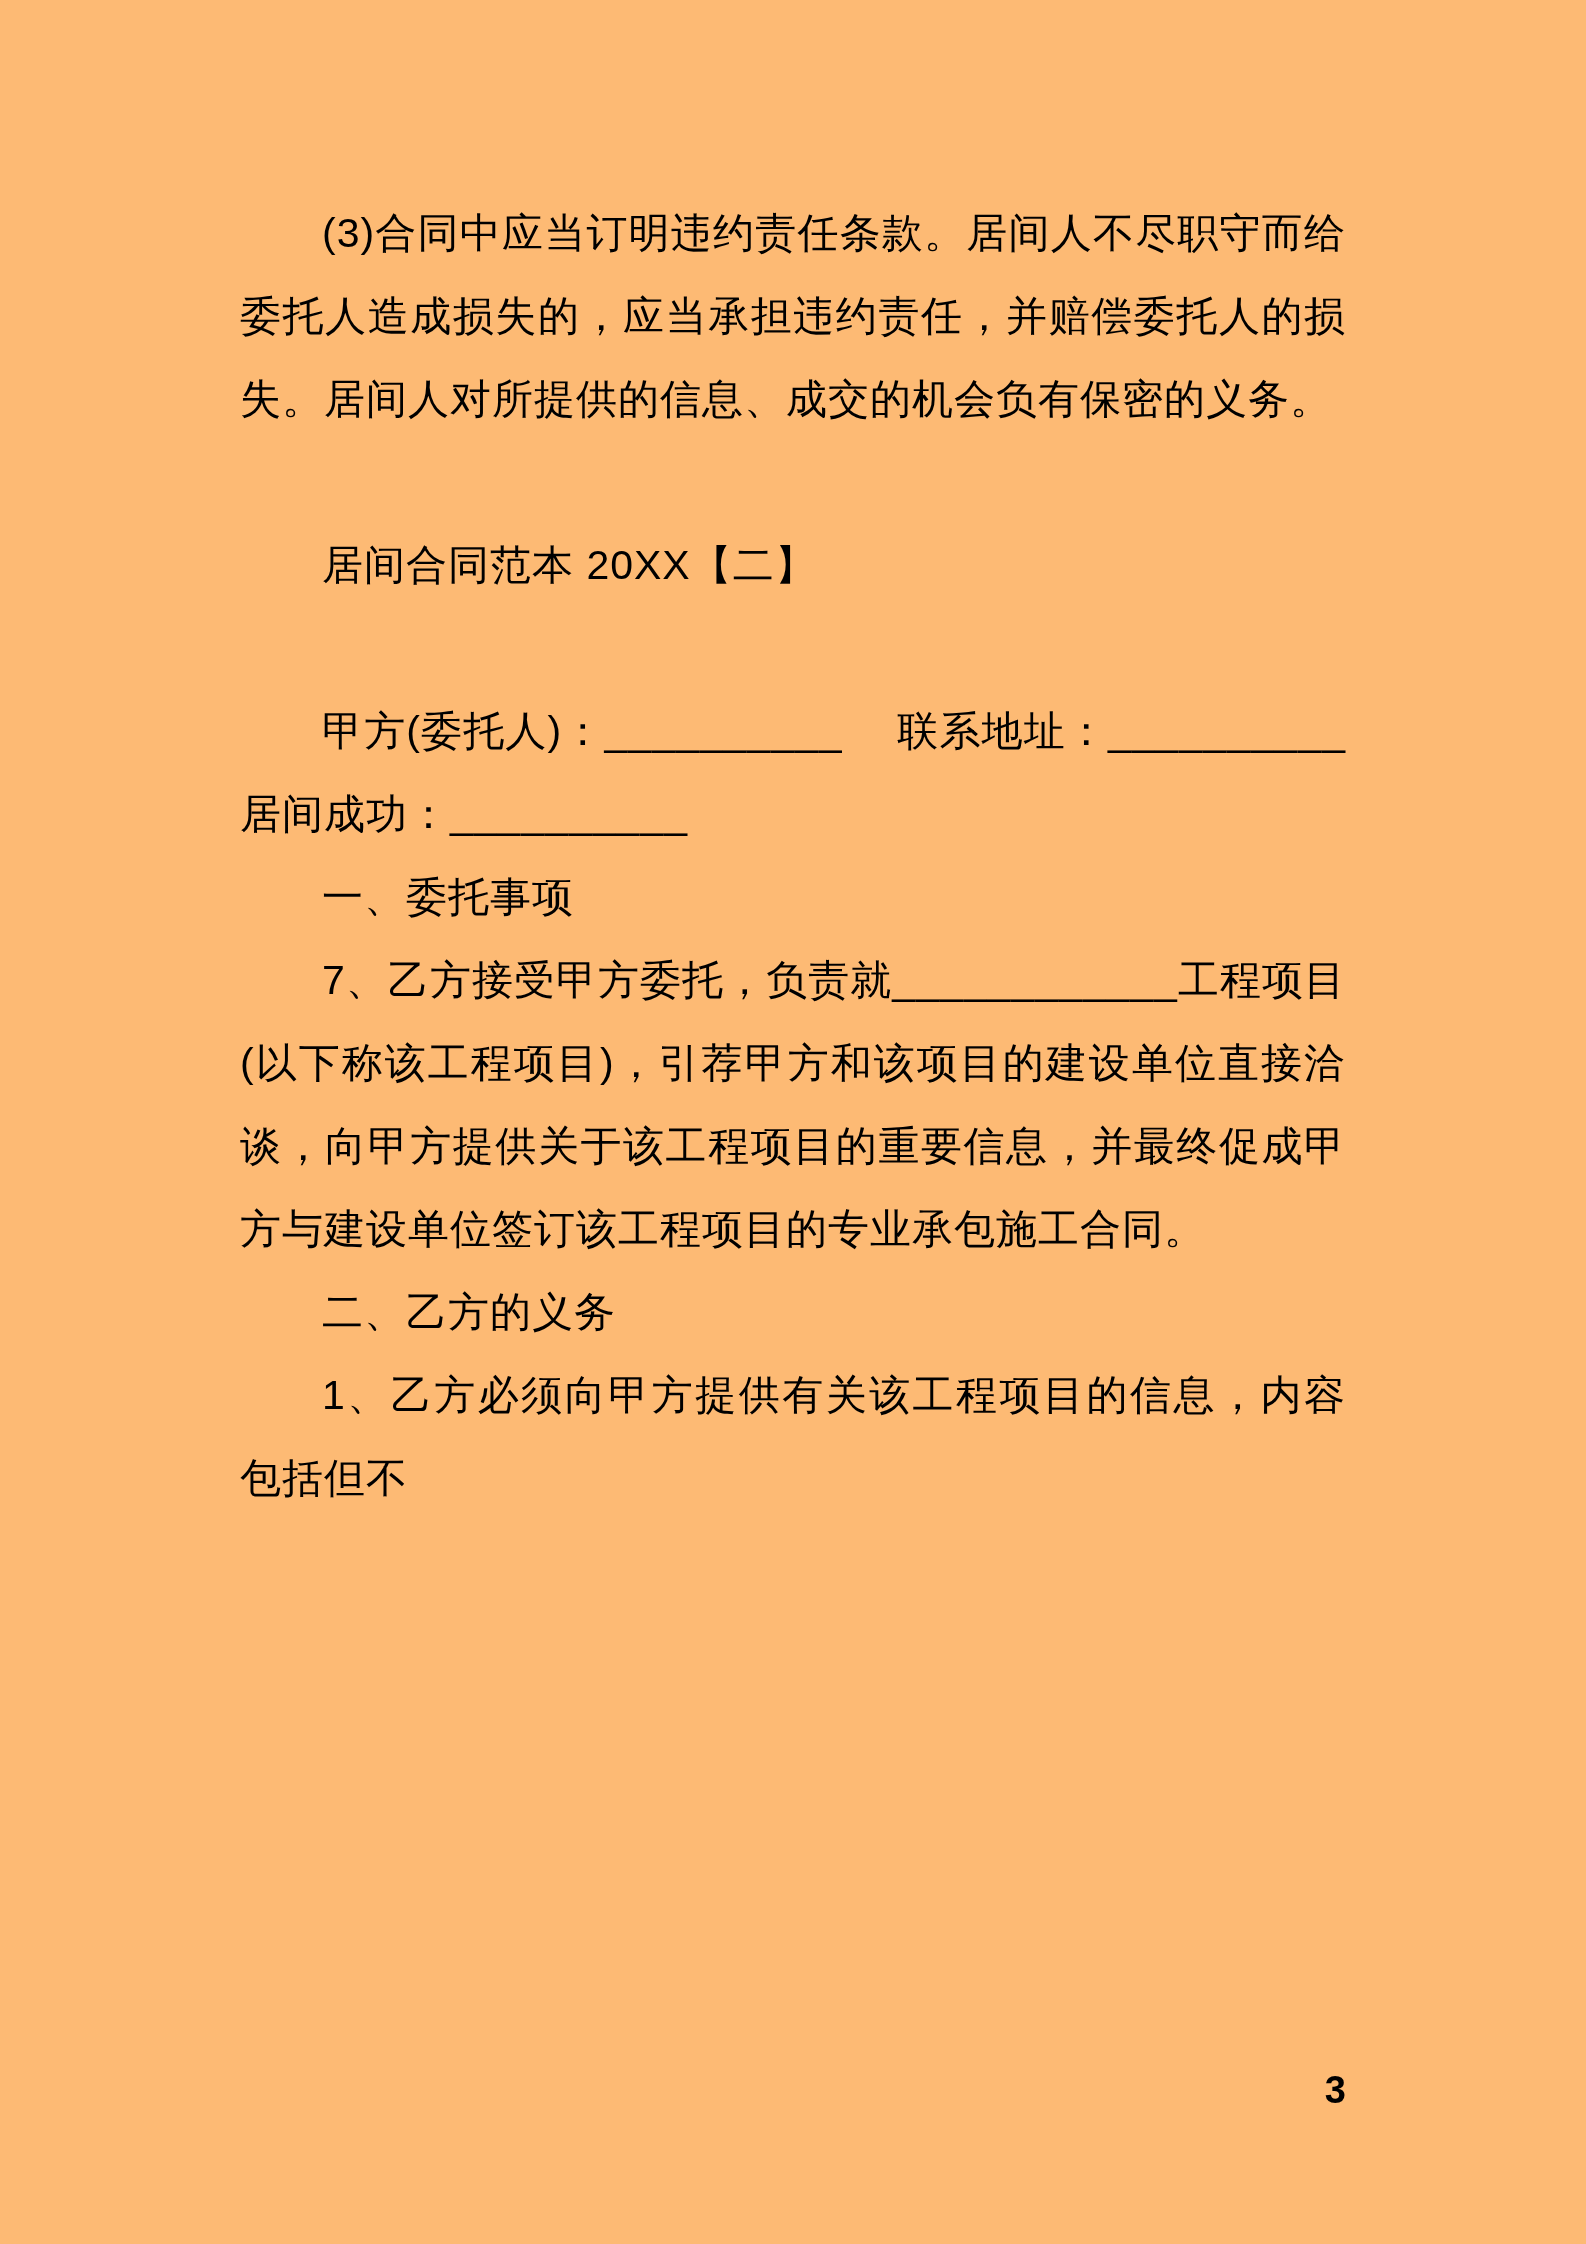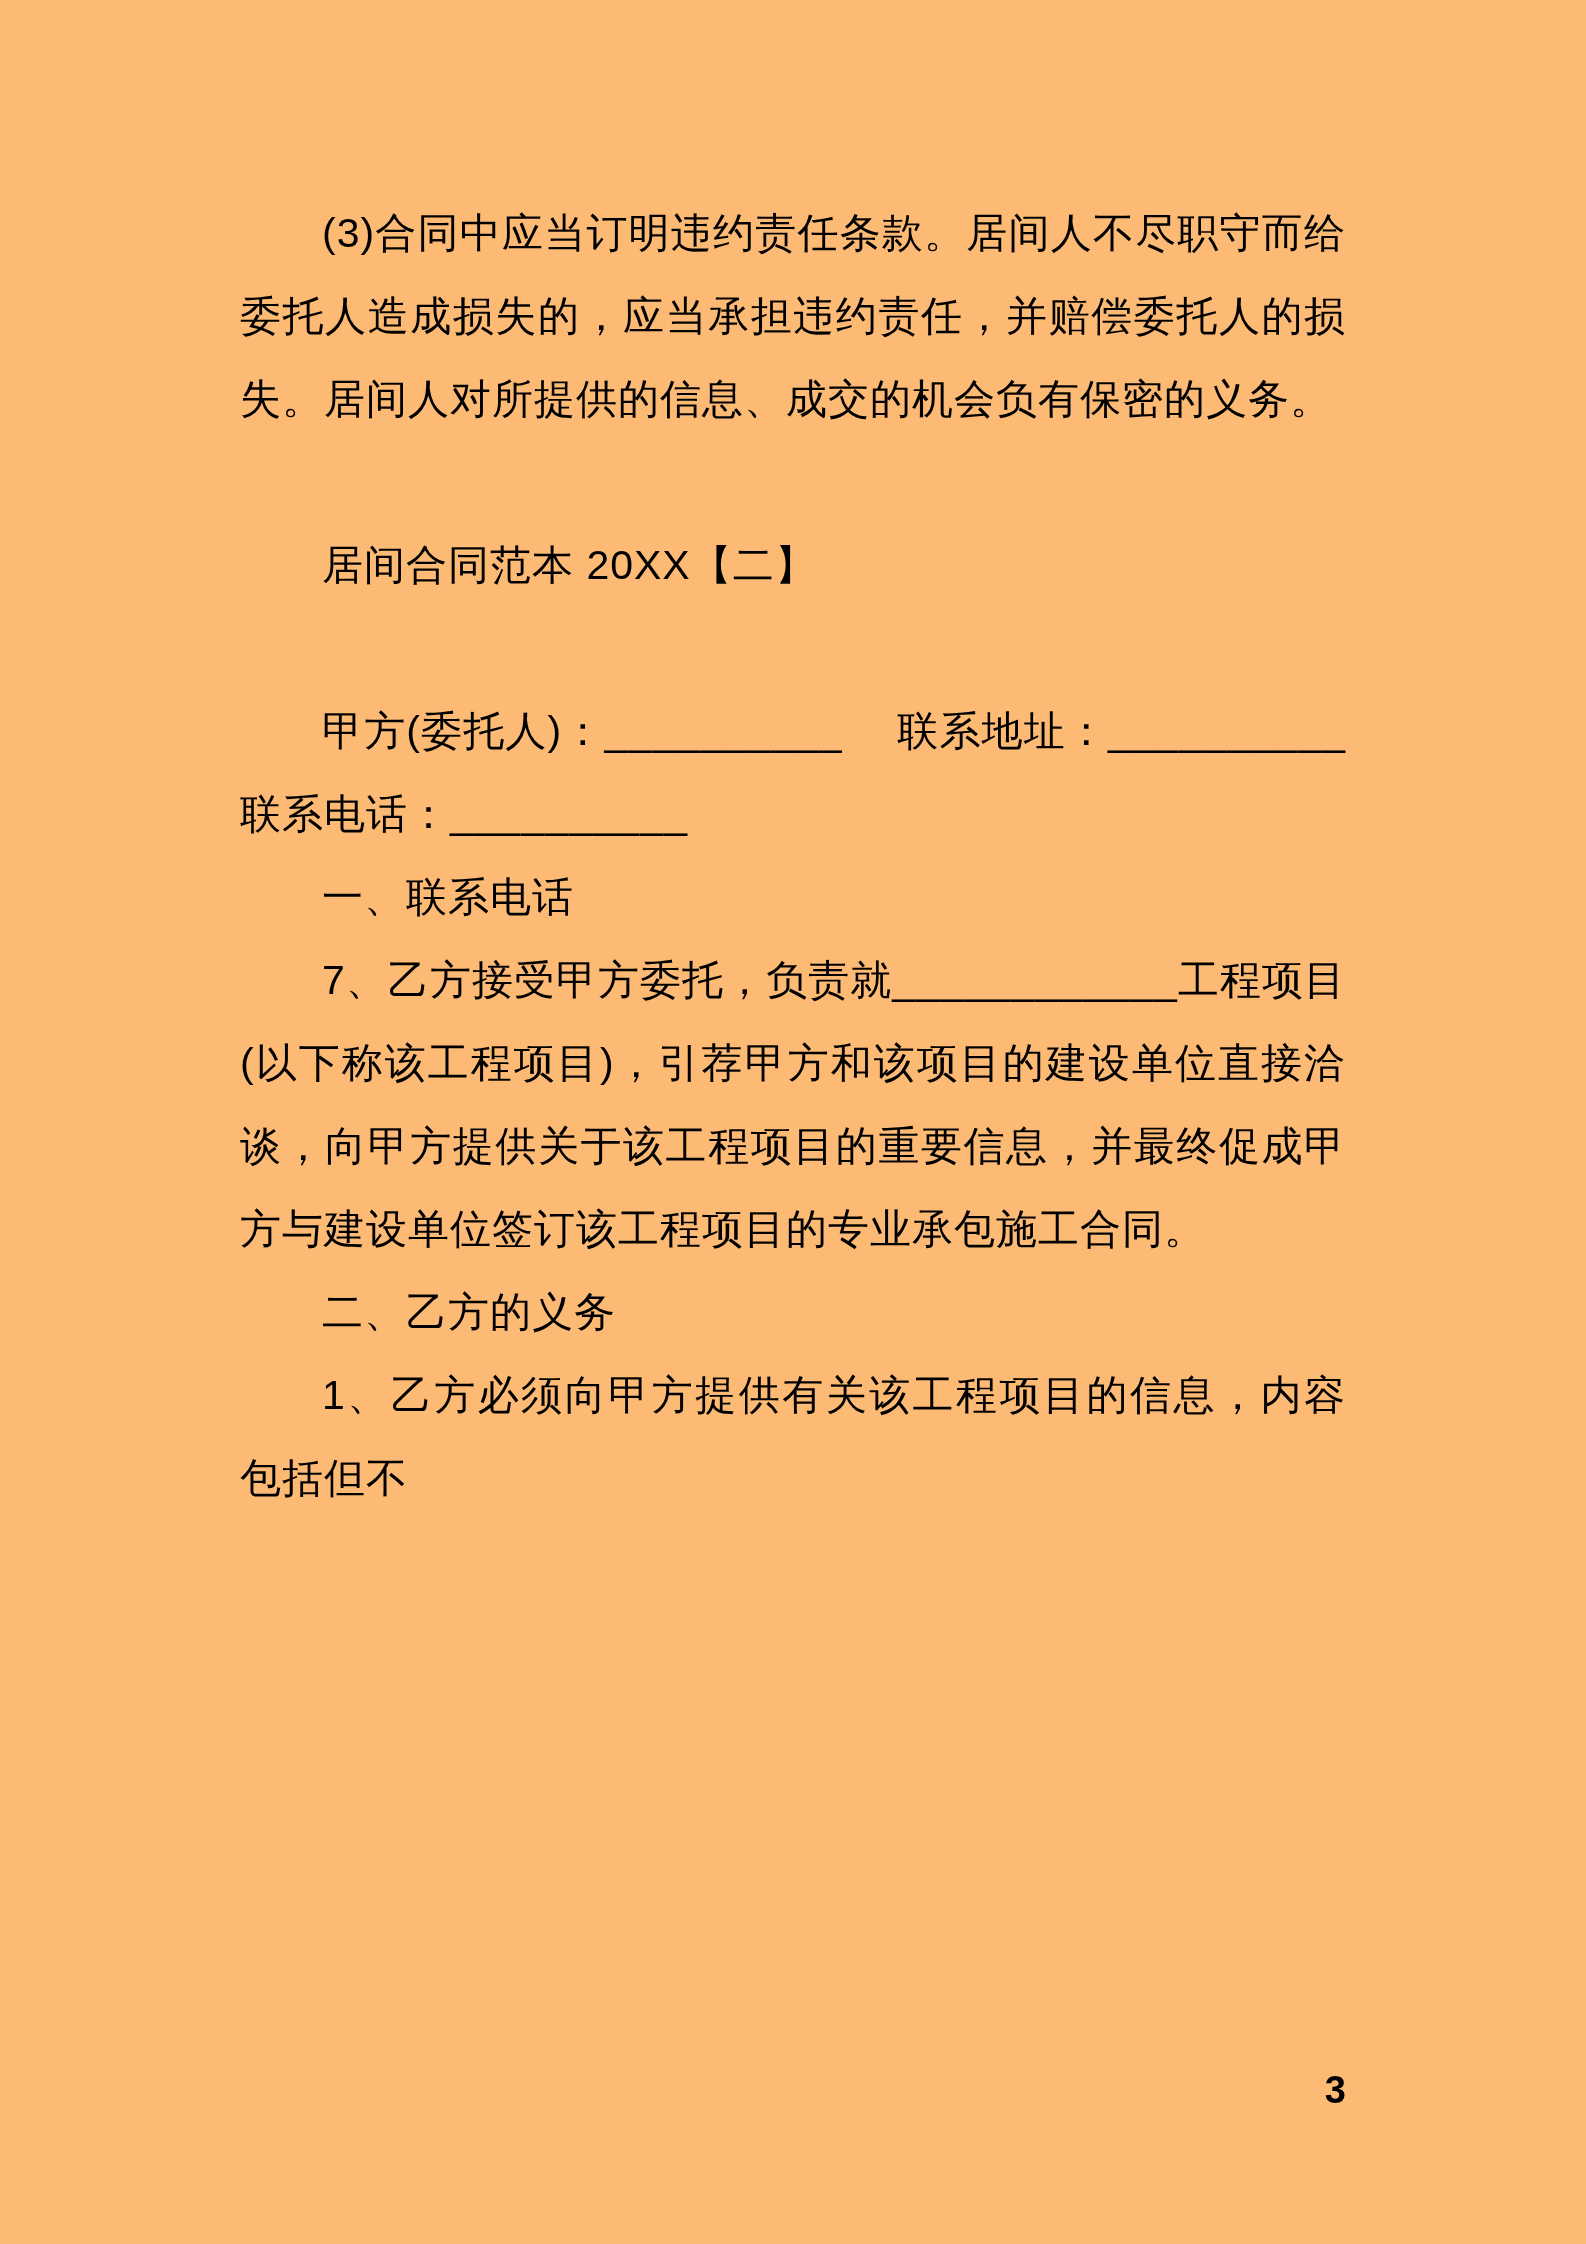--- a/index.html
+++ b/index.html
@@ -46,20 +46,20 @@
     font-weight: bold;
   }
 </style>
 </head>
 <body>
 
 <div class="page">
   <div class="content">
     <p class="para">(3)合同中应当订明违约责任条款。居间人不尽职守而给委托人造成损失的，应当承担违约责任，并赔偿委托人的损失。居间人对所提供的信息、成交的机会负有保密的义务。</p>
     <p class="para heading">居间合同范本 20XX【二】</p>
-    <p class="para">甲方(委托人)：__________　 联系地址：__________　 联系电话：__________</p>
-    <p class="para">一、联系电话</p>
+    <p class="para">甲方(委托人)：__________　 联系地址：__________　 居间成功：__________</p>
+    <p class="para">一、委托事项</p>
     <p class="para">7、乙方接受甲方委托，负责就____________工程项目(以下称该工程项目)，引荐甲方和该项目的建设单位直接洽谈，向甲方提供关于该工程项目的重要信息，并最终促成甲方与建设单位签订该工程项目的专业承包施工合同。</p>
     <p class="para">二、乙方的义务</p>
     <p class="para">1、乙方必须向甲方提供有关该工程项目的信息，内容包括但不</p>
   </div>
   <div class="page-number">3</div>
 </div>
 
 </body></html>

